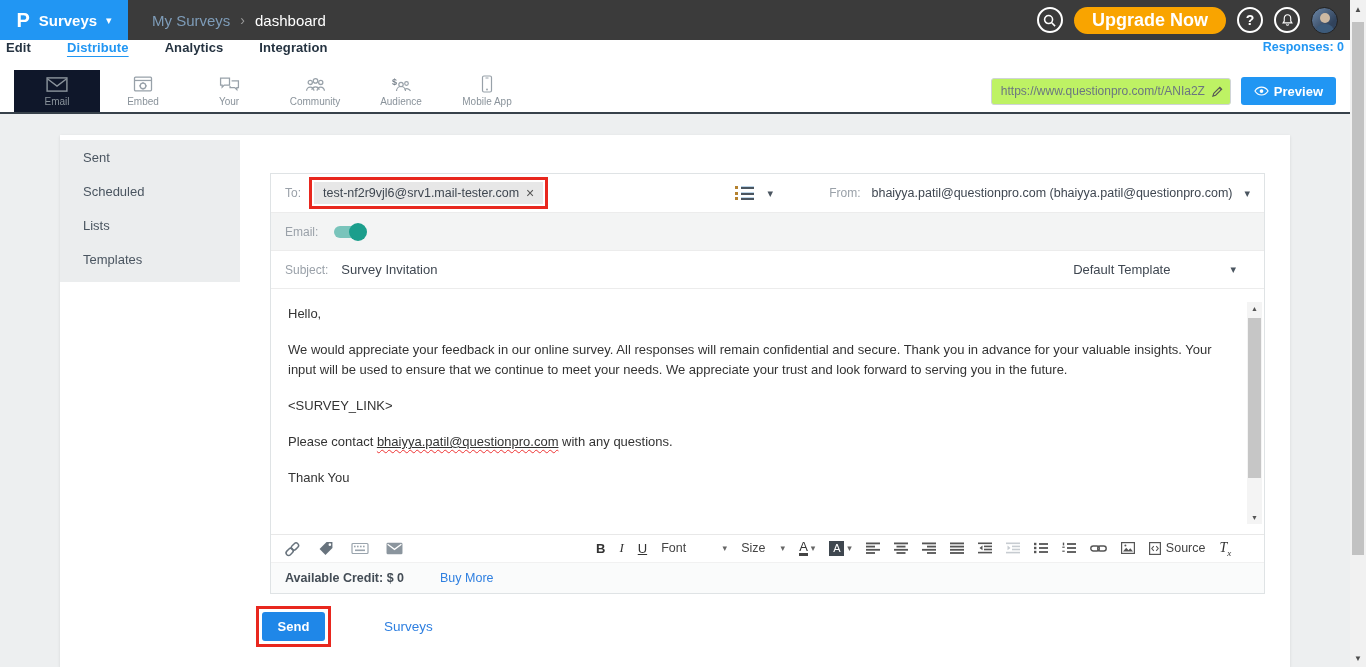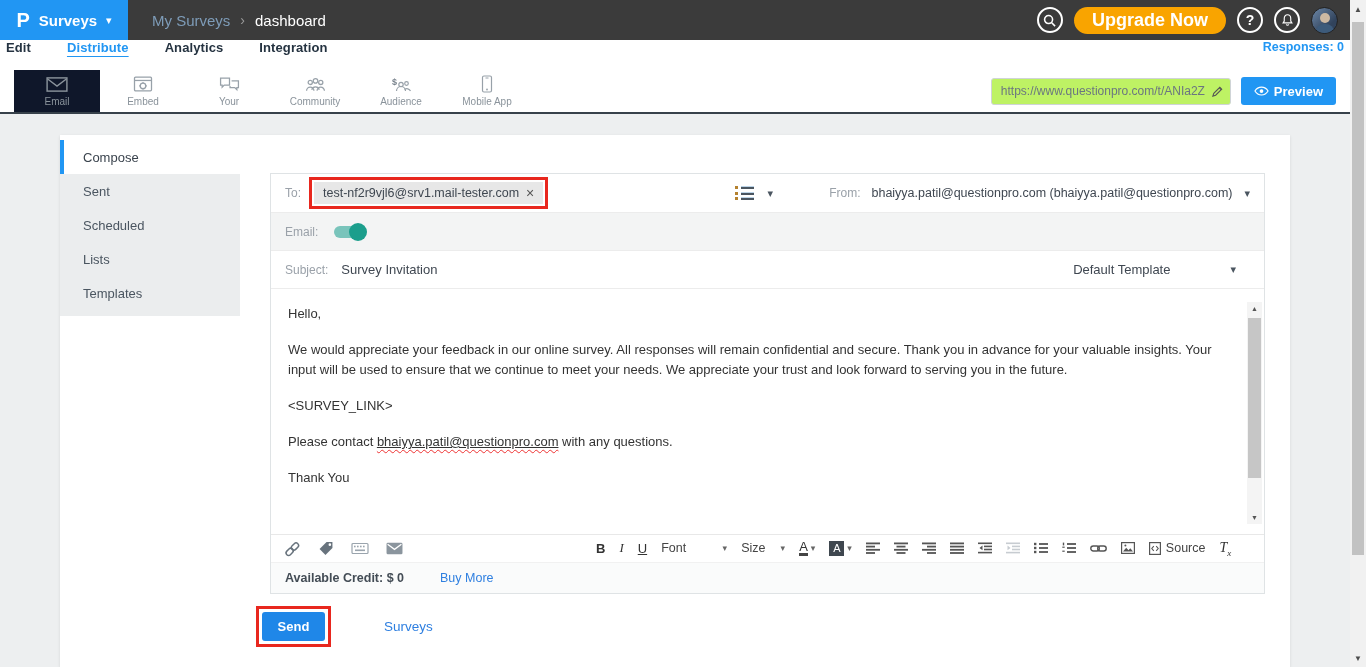--- a/index.html
+++ b/index.html
@@ -253,21 +253,20 @@
         <span>Preview</span>
       </button>
     </div>
   </div>
   <div class="dark-rule"></div>
 
   <div class="content">
     <div class="card">
 
       <div class="side">
-        <div class="side-item active">Compose</div>
         <div class="side-rest">
           <div class="side-item">Sent</div>
           <div class="side-item">Scheduled</div>
           <div class="side-item">Lists</div>
           <div class="side-item">Templates</div>
         </div>
       </div>
 
       <div class="form">
 

